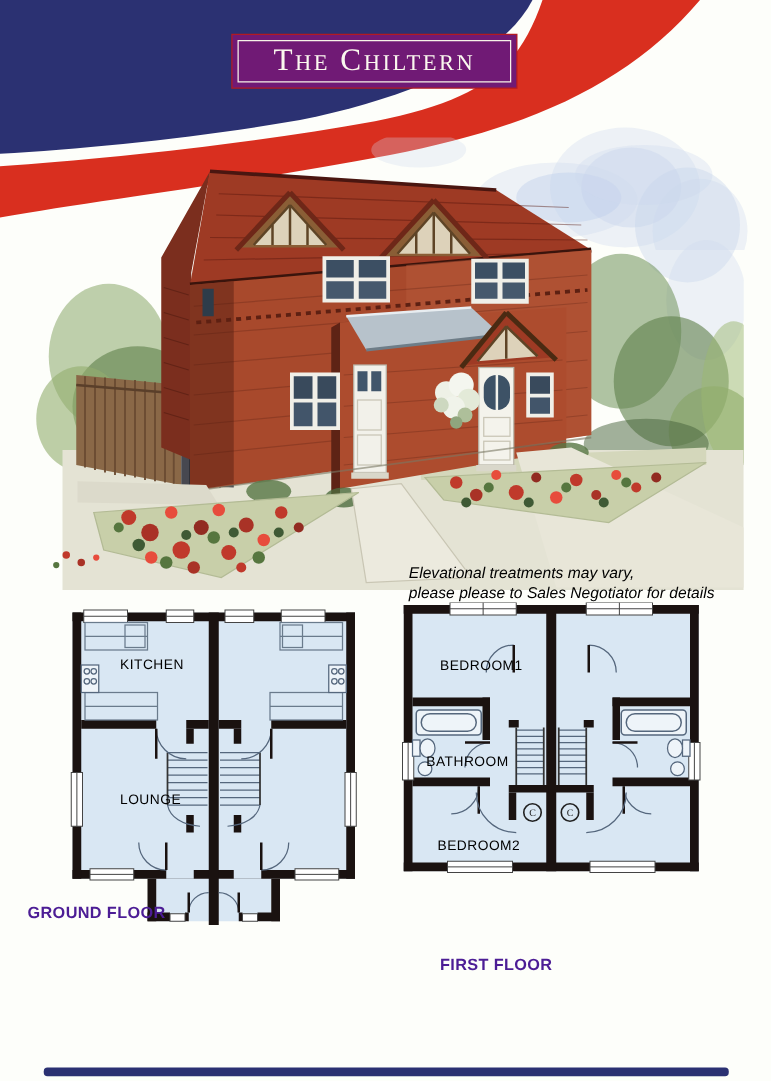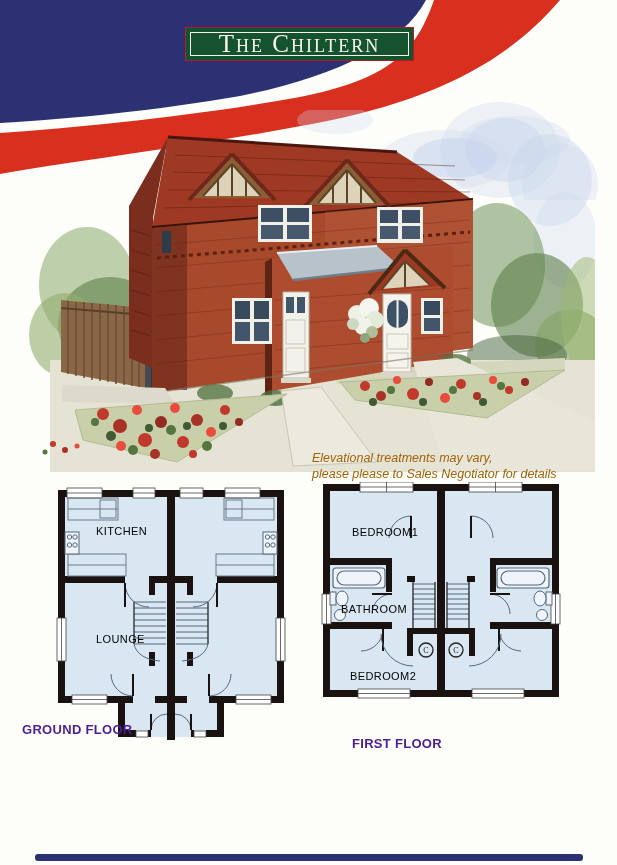--- a/index.html
+++ b/index.html
@@ -1,32 +1,32 @@
 <!DOCTYPE html>
 <html><head>
 <meta charset="utf-8">
 <style>
   html,body{margin:0;padding:0;background:#ffffff;}
   #page{position:relative;width:617px;height:865px;background:#fdfefa;overflow:hidden;
         font-family:"Liberation Sans",sans-serif;}
   .abs{position:absolute;}
   
-  #title-box{left:186px;top:28px;width:227px;height:32px;background:#14532d;z-index:5;
+  #title-box{left:186px;top:28px;width:227px;height:42px;background:#701a75;z-index:5;
              box-shadow:0 0 0 1px #b31a22;}
   #title-inner{position:absolute;left:4px;top:4px;right:4px;bottom:4px;border:1.5px solid #f7f3e8;
                display:flex;align-items:center;justify-content:center;}
   #title-text{font-family:"Liberation Serif",serif;font-variant:small-caps;font-size:25px;
               letter-spacing:2px;color:#fbf8ef;white-space:nowrap;}
   
-  #disclaimer{left:312px;top:450px;width:260px;font-style:italic;font-size:12.5px;line-height:16px;
-              color:#a16207;z-index:6;}
+  #disclaimer{left:327px;top:450px;width:260px;font-style:italic;font-size:12.5px;line-height:16px;
+              color:#000000;z-index:6;}
   
   .caption{font-weight:bold;font-size:13px;letter-spacing:.3px;color:#4c1d95;z-index:6;}
   #ground-caption{left:22px;top:722px;}
-  #first-caption{left:352px;top:736px;}
+  #first-caption{left:352px;top:764px;}
   
   #footer-bar{left:35px;top:854px;width:548px;height:7px;background:#2b3172;border-radius:3px;z-index:4;}
   svg{display:block;}
   .plan-label{font-family:"Liberation Sans",sans-serif;font-size:11px;letter-spacing:.4px;fill:#000;}
   .cup-label{font-family:"Liberation Serif",serif;font-size:8px;fill:#222;}
 </style>
 </head>
 <body>
 
 <div id="page">

